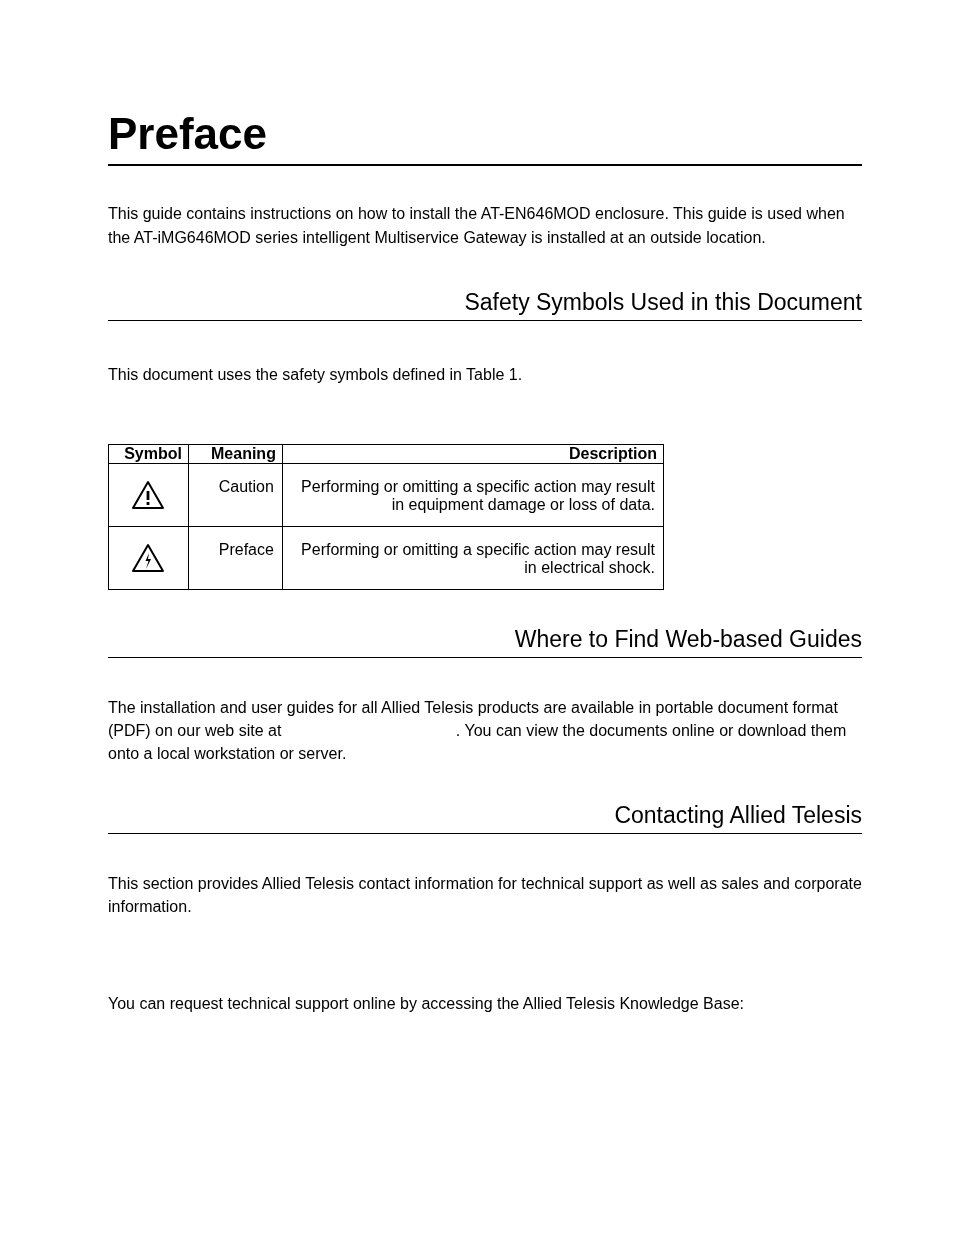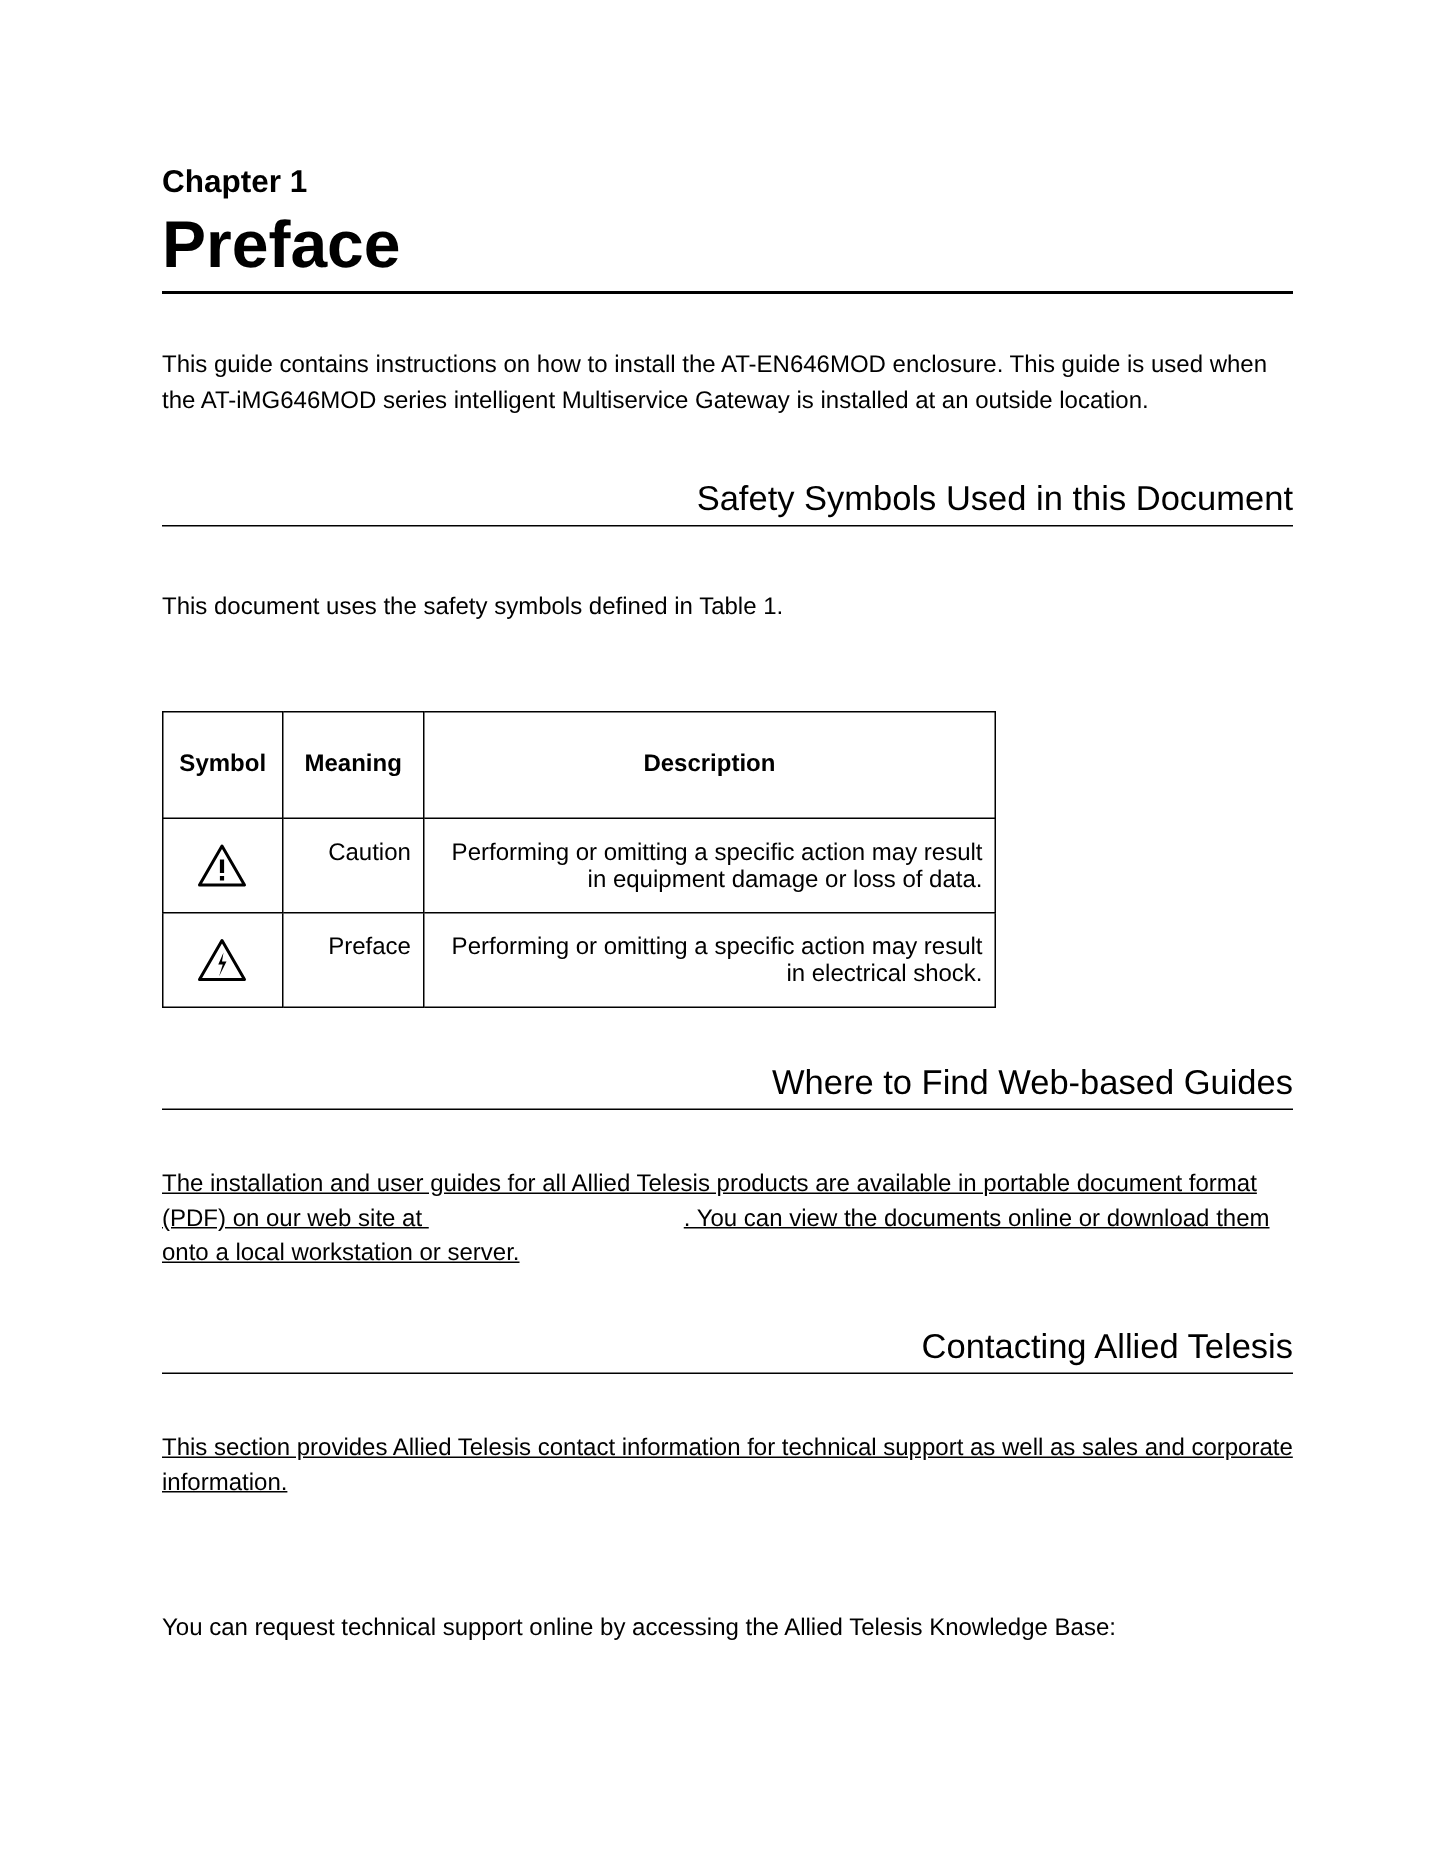--- a/index.html
+++ b/index.html
@@ -45,59 +45,56 @@
       margin: 40px 0 4px 0;
       text-align: right;
     }
     .body-text {
       font-size: 16px;
       line-height: 1.45;
       margin: 42px 0 0 0;
     }
     .body-text.tight-top {
       margin-top: 38px;
-      text-decoration: underline;
     }
     table.safety-table {
       margin-top: 58px;
       border-collapse: collapse;
       width: 556px;
     }
     table.safety-table th,
     table.safety-table td {
       border: 1px solid #000;
       padding: 14px 8px 12px 8px;
       font-size: 16px;
       vertical-align: top;
       text-align: right;
     }
     table.safety-table th {
       font-weight: bold;
-      text-align: center;
-      padding: 26px 6px;
+      padding: 0 6px;
     }
     table.safety-table td.symbol-cell {
       text-align: center;
       vertical-align: middle;
       padding: 8px 6px;
     }
     table.safety-table col.col-symbol { width: 80px; }
     table.safety-table col.col-meaning { width: 94px; }
     table.safety-table col.col-desc { width: 382px; }
     svg.icon {
       display: block;
       margin: 0 auto;
     }
   </style>
 </head>
 <body>
 
 <div class="page">
 
-  <p class="chapter-label">Chapter 1</p>
   <h1 class="chapter-title">Preface</h1>
   <hr class="rule-thick">
 
   <p class="intro-text">This guide contains instructions on how to install the AT-EN646MOD enclosure. This guide is used when the AT-iMG646MOD series intelligent Multiservice Gateway is installed at an outside location.</p>
 
   <h2 class="section-heading">Safety Symbols Used in this Document</h2>
   <hr class="rule-thin">
 
   <p class="body-text">This document uses the safety symbols defined in Table 1.</p>
 

